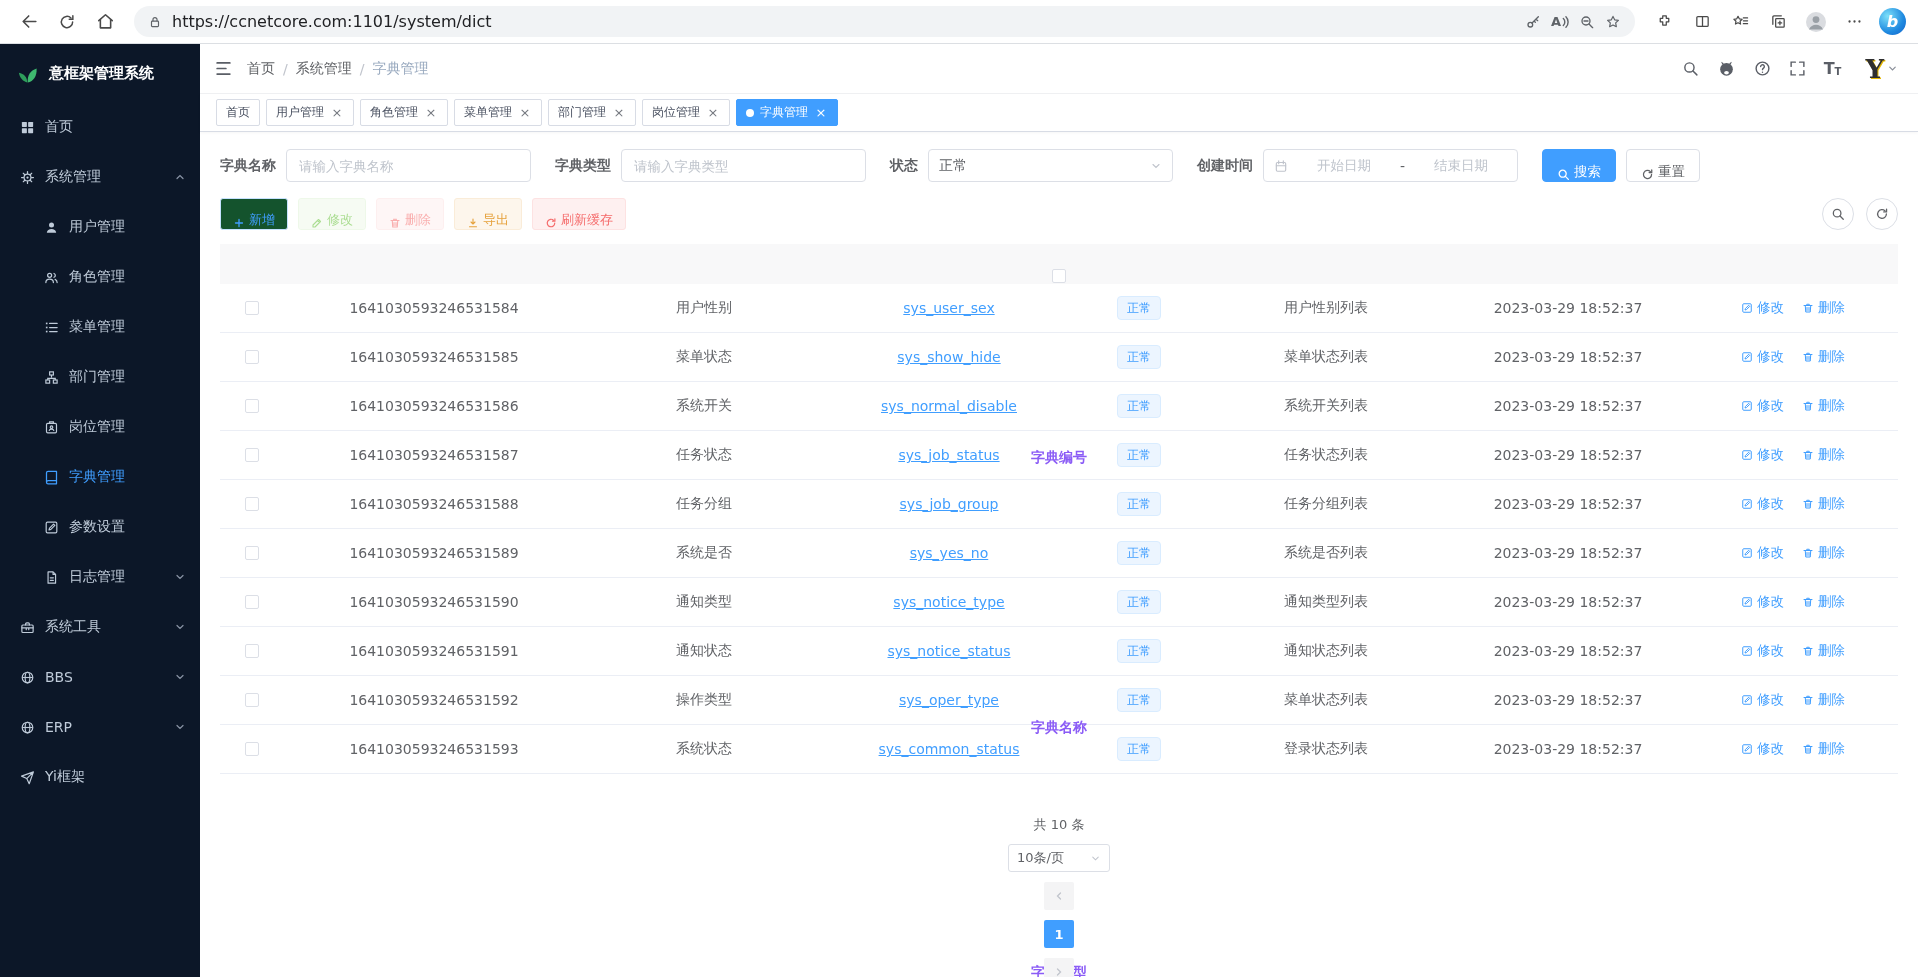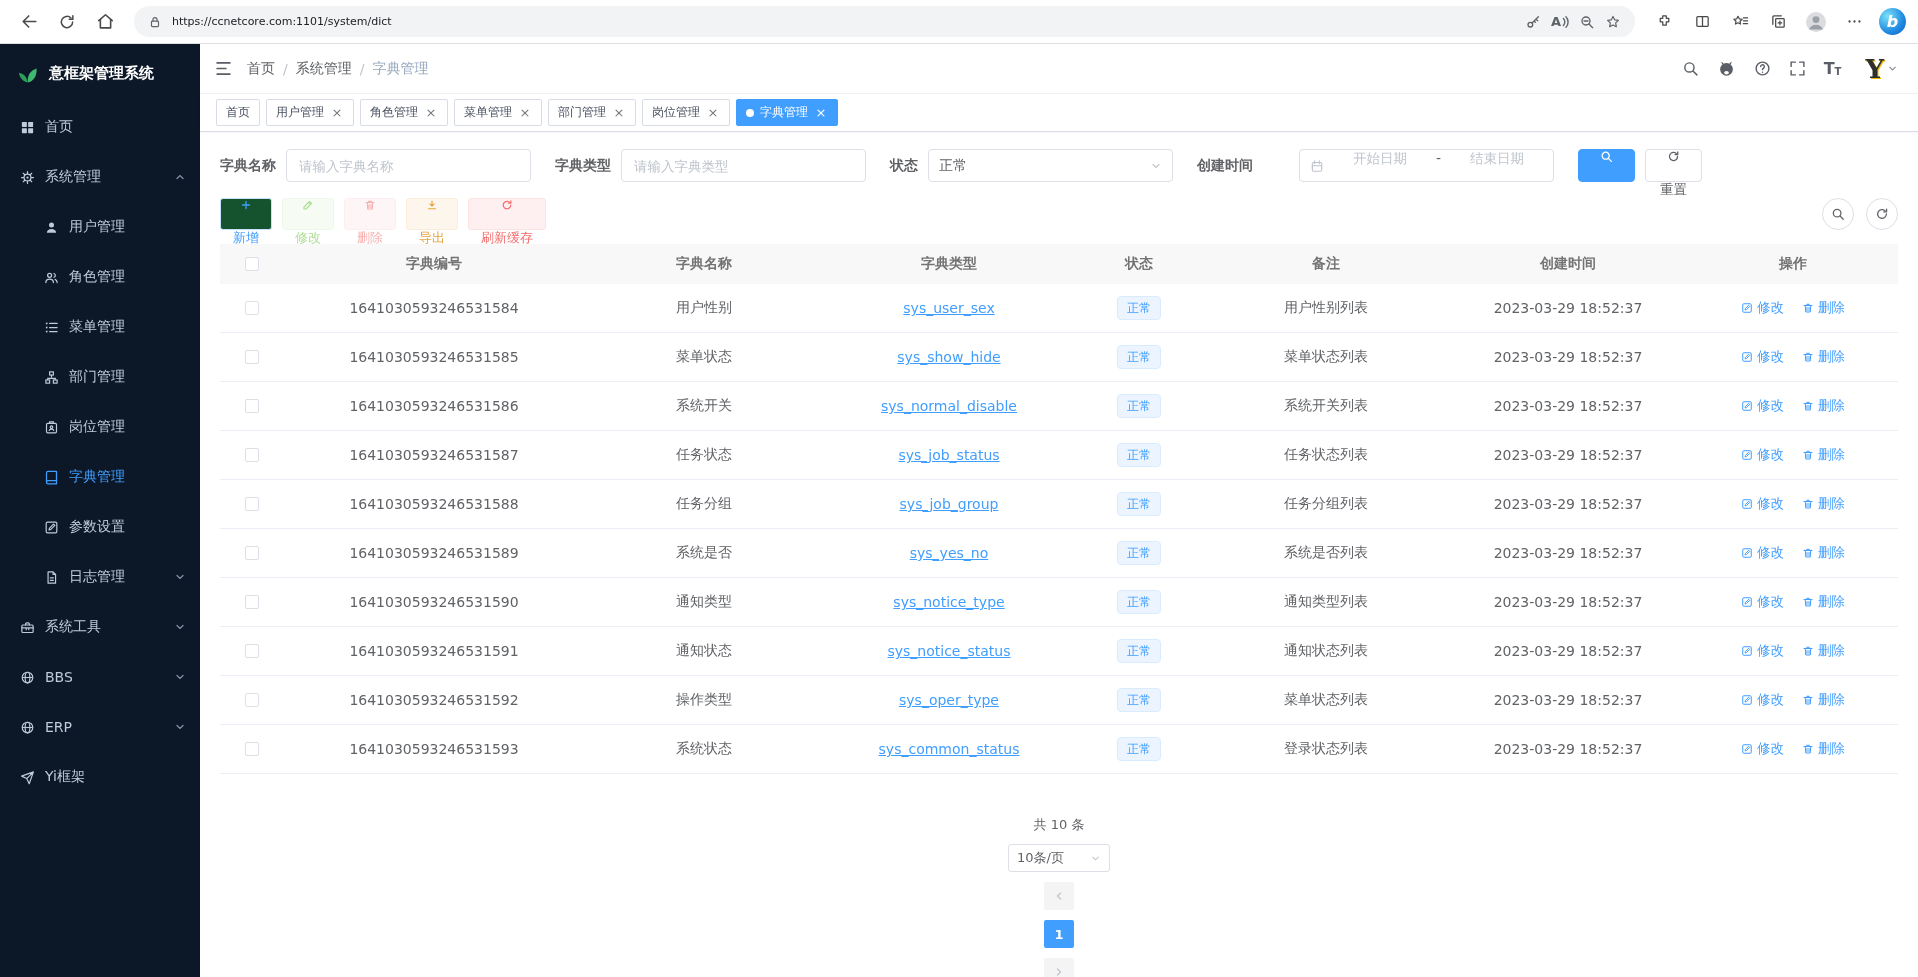--- a/index.html
+++ b/index.html
@@ -7,21 +7,21 @@
   body { font-family:"DejaVu Sans","Liberation Sans",sans-serif; background:#fff; color:#333; overflow:hidden; }
   .screen { width:1918px; height:977px; display:flex; flex-direction:column; }
   .ic { display:inline-flex; align-items:center; justify-content:center; flex:0 0 auto; }
   svg { display:block; }
   a { text-decoration:none; cursor:pointer; }
 
   
   .browser-bar { flex:0 0 44px; background:#fff; border-bottom:1px solid #dcdfe3; display:flex; align-items:center; padding:0 12px; gap:4px; }
   .nav-btn { width:34px; height:32px; display:flex; align-items:center; justify-content:center; color:#4a4a4a; border-radius:6px; cursor:pointer; }
   .addr { flex:1; height:31px; background:#f1f3f5; border-radius:16px; display:flex; align-items:center; padding:0 14px; gap:10px; margin:0 8px; color:#5f6368; }
-  .addr .url { font-size:11px; color:#202124; }
+  .addr .url { font-size:16px; color:#202124; }
   .addr .sp { flex:1; }
   .addr .ic { color:#5f6368; cursor:pointer; }
   .read-aloud { font-size:13px; font-weight:bold; color:#5f6368; gap:1px; }
   .bing { width:27px; height:27px; border-radius:50%; background:radial-gradient(circle at 32% 30%, #7ce0f9, #1f8ae0 60%, #1460c8); color:#fff; font-weight:bold; font-style:italic; font-size:16px; display:flex; align-items:center; justify-content:center; cursor:pointer; margin-left:4px; }
 
   
   .app { flex:1; display:flex; min-height:0; }
   .sidebar { flex:0 0 200px; background:#0c1728; color:#bfcbd9; display:flex; flex-direction:column; overflow:hidden; }
   .logo { height:58px; display:flex; align-items:center; gap:10px; padding-left:16px; }
   .logo-title { color:#fff; font-size:15px; font-weight:bold; white-space:nowrap; }
@@ -60,42 +60,42 @@
   
   .content { flex:1; padding:17px 20px 0; min-height:0; }
 
   .filters { display:flex; align-items:center; margin-bottom:16px; font-size:14px; flex-wrap:nowrap; }
   .fgroup { display:flex; align-items:center; gap:10px; margin-right:24px; }
   .flabel { color:#606266; font-weight:bold; white-space:nowrap; }
   .finput { height:33px; width:245px; border:1px solid #dcdfe6; border-radius:4px; padding:0 12px; font-size:13.5px; color:#606266; outline:none; font-family:inherit; }
   .finput::placeholder { color:#bfc4cc; }
   .fselect { height:33px; width:245px; border:1px solid #dcdfe6; border-radius:4px; padding:0 10px; display:flex; align-items:center; justify-content:space-between; color:#606266; cursor:pointer; background:#fff; }
   .fselect .caret { color:#c0c4cc; }
-  .fdate { height:33px; width:255px; border:1px solid #dcdfe6; border-radius:4px; padding:0 10px; display:flex; gap:10px; cursor:pointer; background:#fff;margin-left:36px; }
+  .fdate { height:33px; width:255px; border:1px solid #dcdfe6; border-radius:4px; padding:0 10px; display:flex; align-items:center; gap:10px; cursor:pointer; background:#fff; }
   .fdate .cal { color:#c0c4cc; }
   .fdate .ph { color:#bfc4cc; font-size:13.5px; flex:1; text-align:center; }
   .fdate .dash { color:#606266; }
 
-  .btn { height:33px; padding:0 14px; border-radius:4px; font-size:13.5px; display:inline-flex; align-items:center; gap:18px; border:1px solid transparent; cursor:pointer; font-family:inherit; white-space:nowrap;flex-direction:column; }
+  .btn { height:33px; padding:0 14px; border-radius:4px; font-size:13.5px; display:inline-flex; align-items:flex-end; gap:4px; border:1px solid transparent; cursor:pointer; font-family:inherit; white-space:nowrap; }
   .btn-primary { background:#409eff; border-color:#409eff; color:#fff; }
   .btn-default { background:#fff; border-color:#dcdfe6; color:#606266; margin-left:10px; }
 
   .toolbar { display:flex; align-items:center; gap:10px; margin-bottom:14px; }
   .btn.sm { height:32px; padding:0 12px; font-size:13px; border-radius:3px; }
   .plain-primary { background:#14532d; border-color:#c6e2ff; color:#409eff; }
   .plain-success { background:#f0f9eb; border-color:#e1f3d8; color:#67c23a; }
   .plain-danger  { background:#fef0f0; border-color:#fde2e2; color:#f56c6c; }
   .plain-warning { background:#fdf6ec; border-color:#faecd8; color:#e6a23c; }
   .btn.disabled { opacity:.55; cursor:not-allowed; }
   .right-tools { margin-left:auto; display:flex; align-items:center; gap:12px; }
   .circle-btn { width:32px; height:32px; border-radius:50%; border:1px solid #dcdfe6; background:#fff; display:flex; align-items:center; justify-content:center; color:#606266; cursor:pointer; }
 
   
   .table { width:100%; font-size:14px; }
-  .thead { display:flex; align-items:center; height:40px; background:#f8f8f9; color:#737373; font-weight:bold; }
+  .thead { display:flex; align-items:center; height:40px; background:#f8f8f9; color:#8b5cf6; font-weight:bold;flex-direction:column; }
   .tr { display:flex; align-items:center; height:49px; border-bottom:1px solid #ebeef5; color:#606266; }
   .th,.td { display:flex; align-items:center; justify-content:center; text-align:center; overflow:hidden; white-space:nowrap; }
   .col-check { flex:0 0 64px; }
   .col-id    { flex:0 0 300px; }
   .col-name  { flex:0 0 240px; }
   .col-type  { flex:0 0 250px; }
   .col-status{ flex:0 0 130px; }
   .col-remark{ flex:1; }
   .col-time  { flex:0 0 240px; }
   .col-ops   { flex:0 0 210px; gap:18px; }

